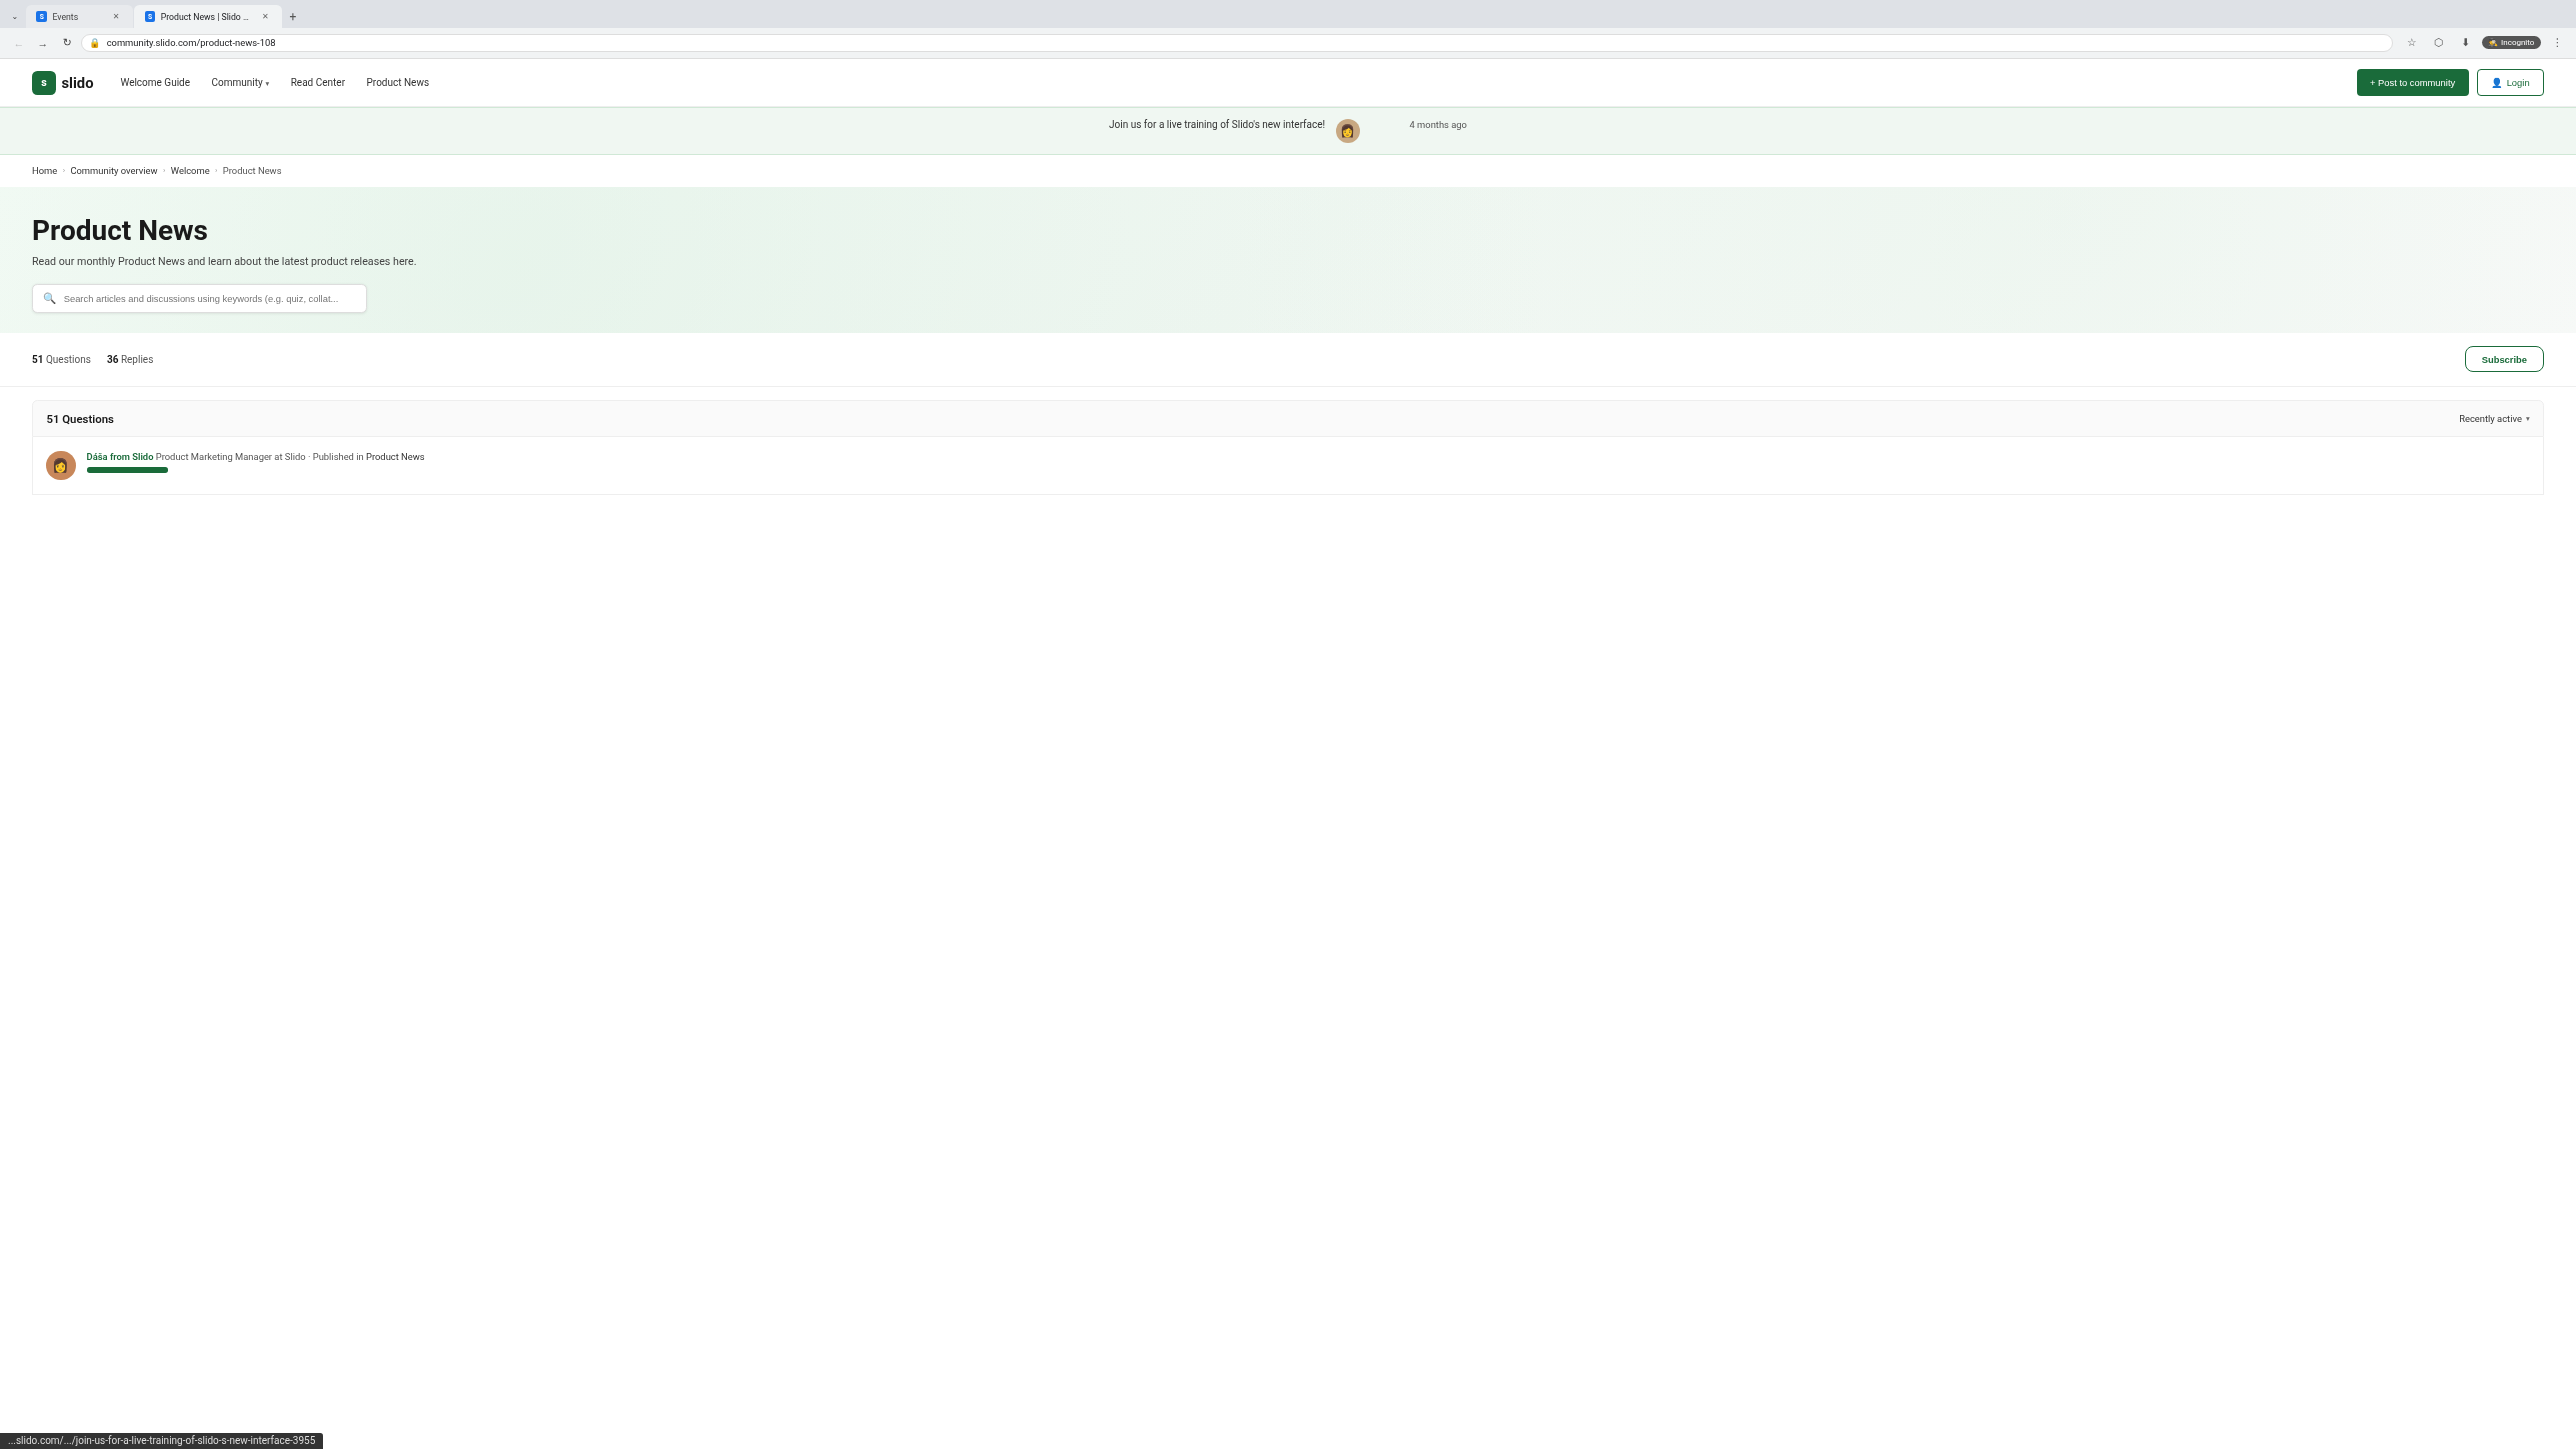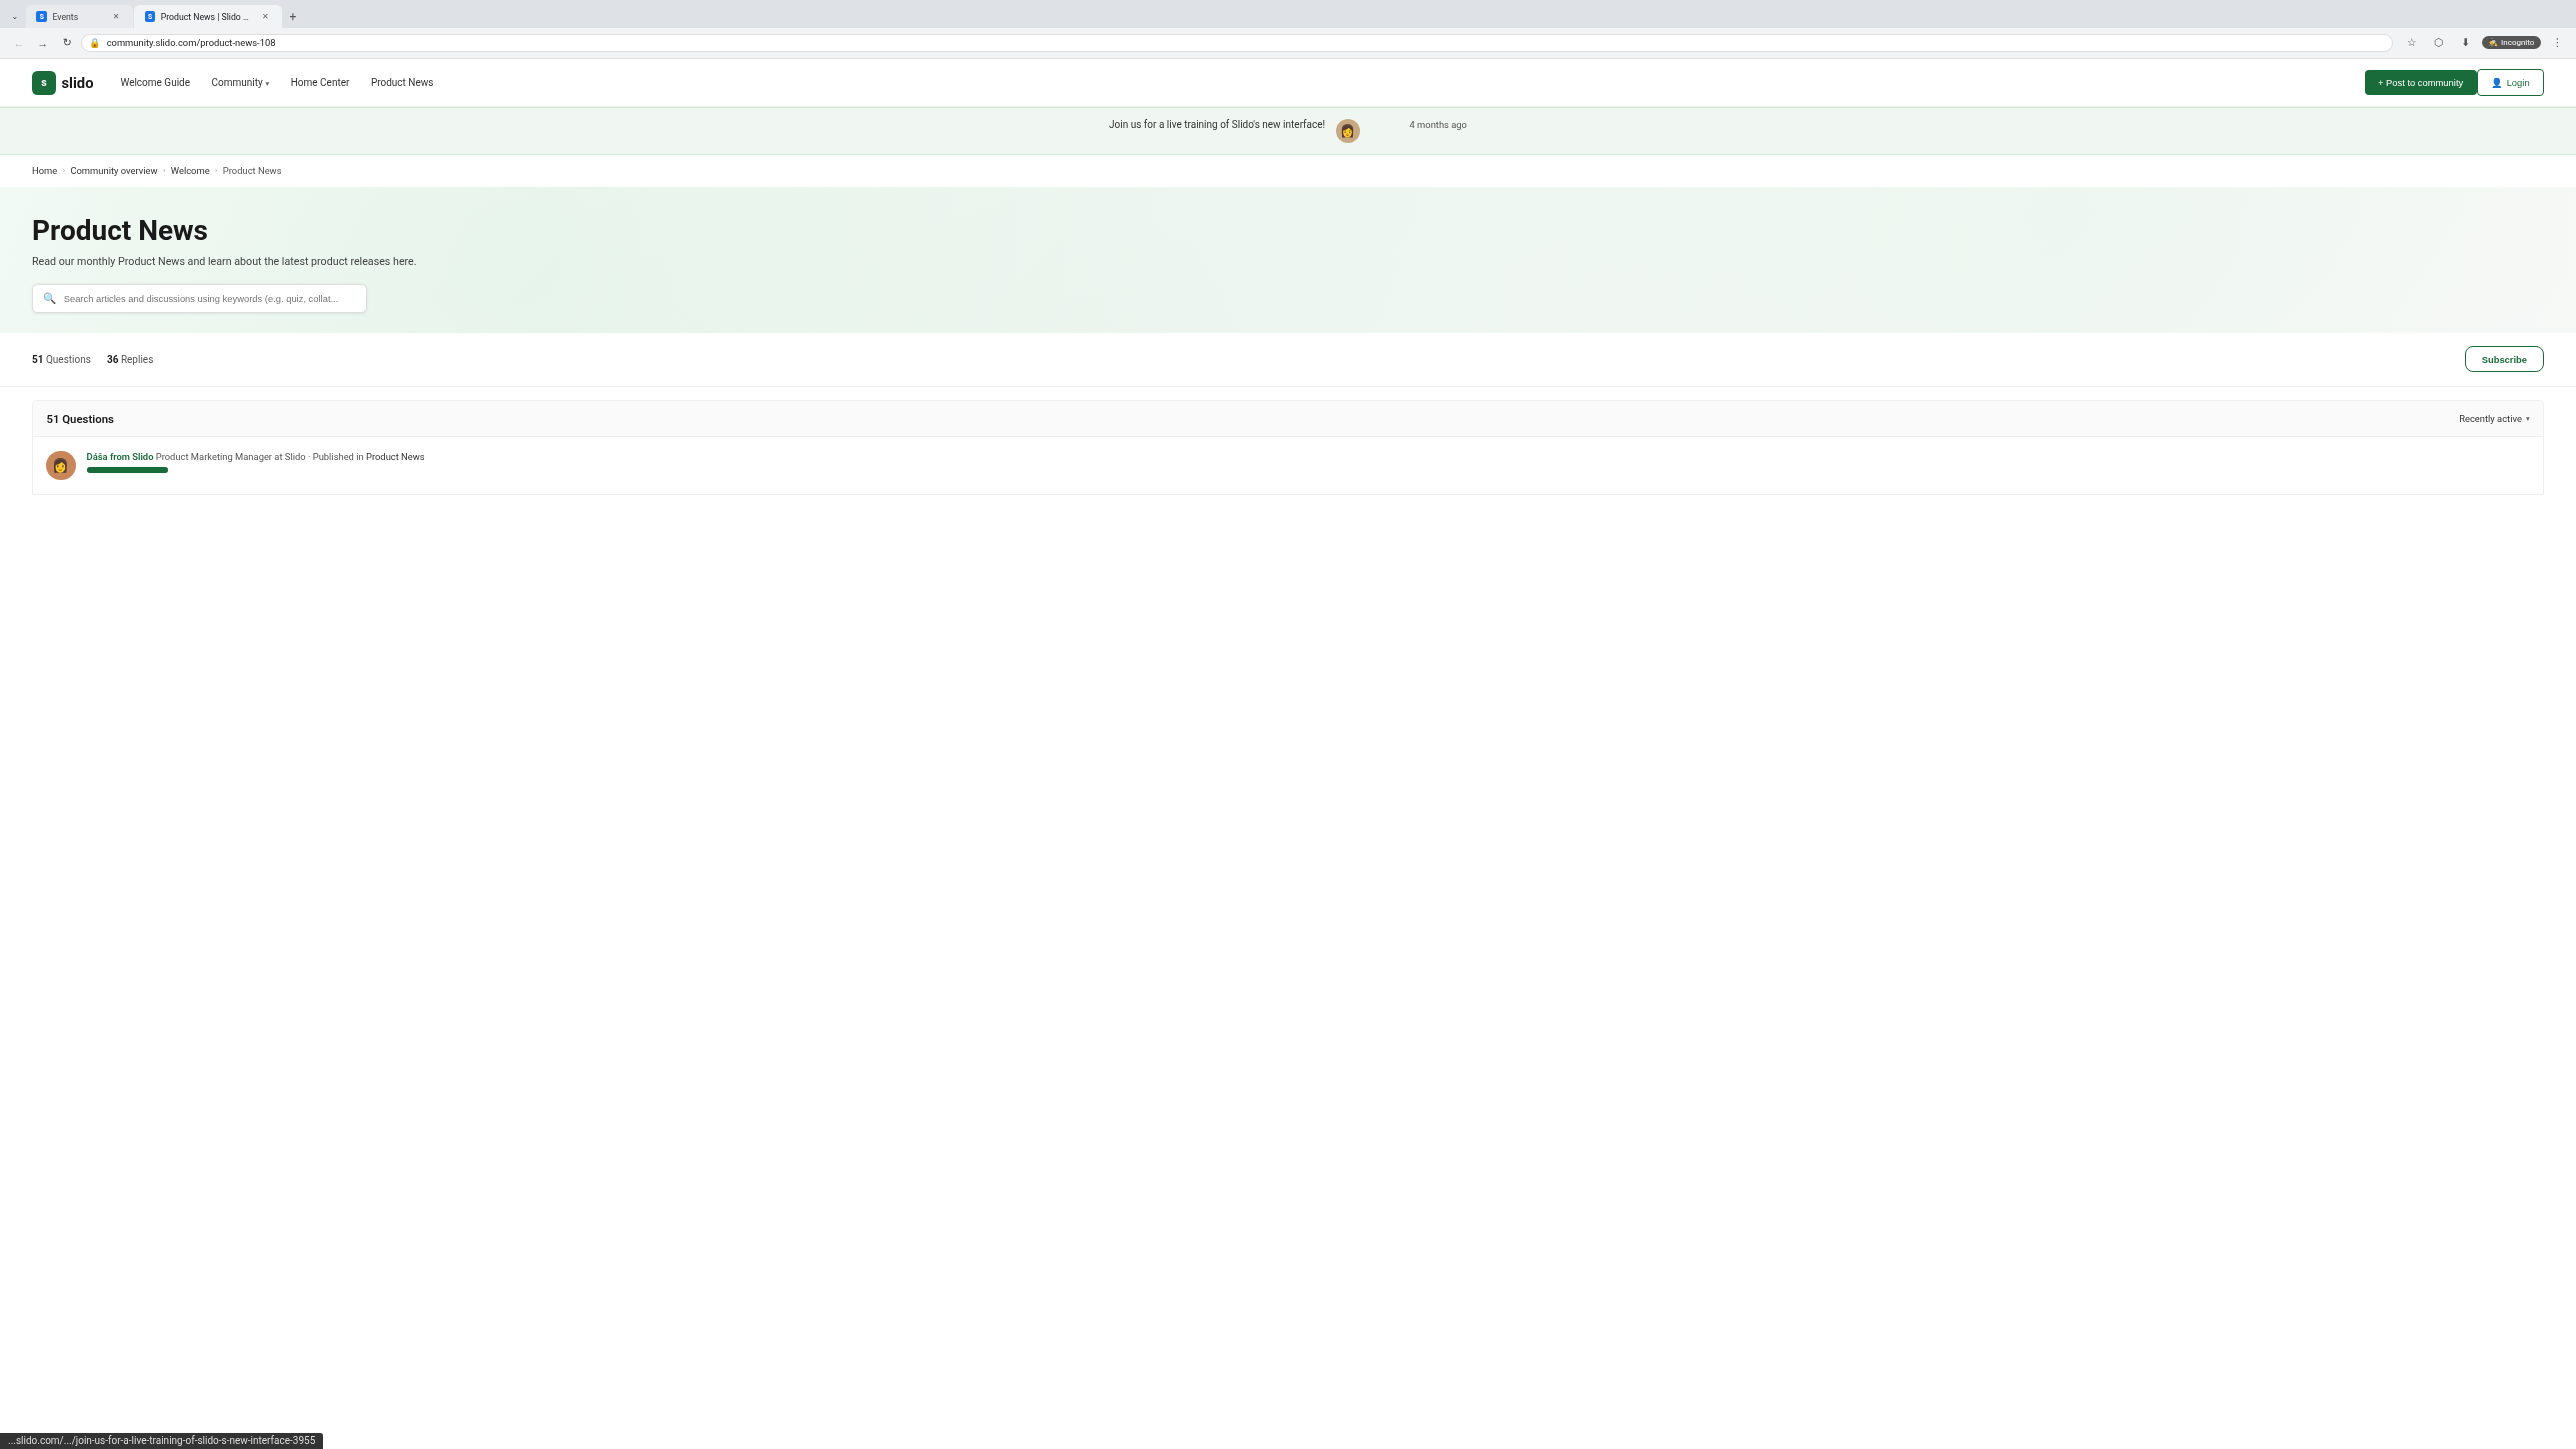--- a/index.html
+++ b/index.html
@@ -153,21 +153,21 @@
     }
     .nav-link {
       font-size: 10px;
       color: #333;
       text-decoration: none;
       display: flex; align-items: flex-end; gap: 2.7px;
       cursor: pointer;
     }
     .nav-link .dropdown-arrow { font-size: 7.4px; color: #666; }
     .nav-actions {
-      display: flex; align-items: center; 
+      display: flex; gap: 8px;
     }
     .btn-post {
       background: #1a6b3a;
       color: white;
       border: none;
       border-radius: 4px;
       padding: 6.7px 13.4px;
       font-size: 9.4px;
       cursor: pointer;
       display: flex; align-items: center; gap: 4px;
@@ -425,21 +425,21 @@
 
     <div class="nav-links">
       <a class="nav-link">
         <span>Welcome Guide</span>
       </a>
       <a class="nav-link">
         <span>Community</span>
         <span class="dropdown-arrow">▾</span>
       </a>
       <a class="nav-link">
-        <span>Home Center</span>
+        <span>Read Center</span>
       </a>
       <a class="nav-link">
         <span>Product News</span>
       </a>
     </div>
 
     <div class="nav-actions">
       <button class="btn-post">
         <span>+ Post to community</span>
       </button>

